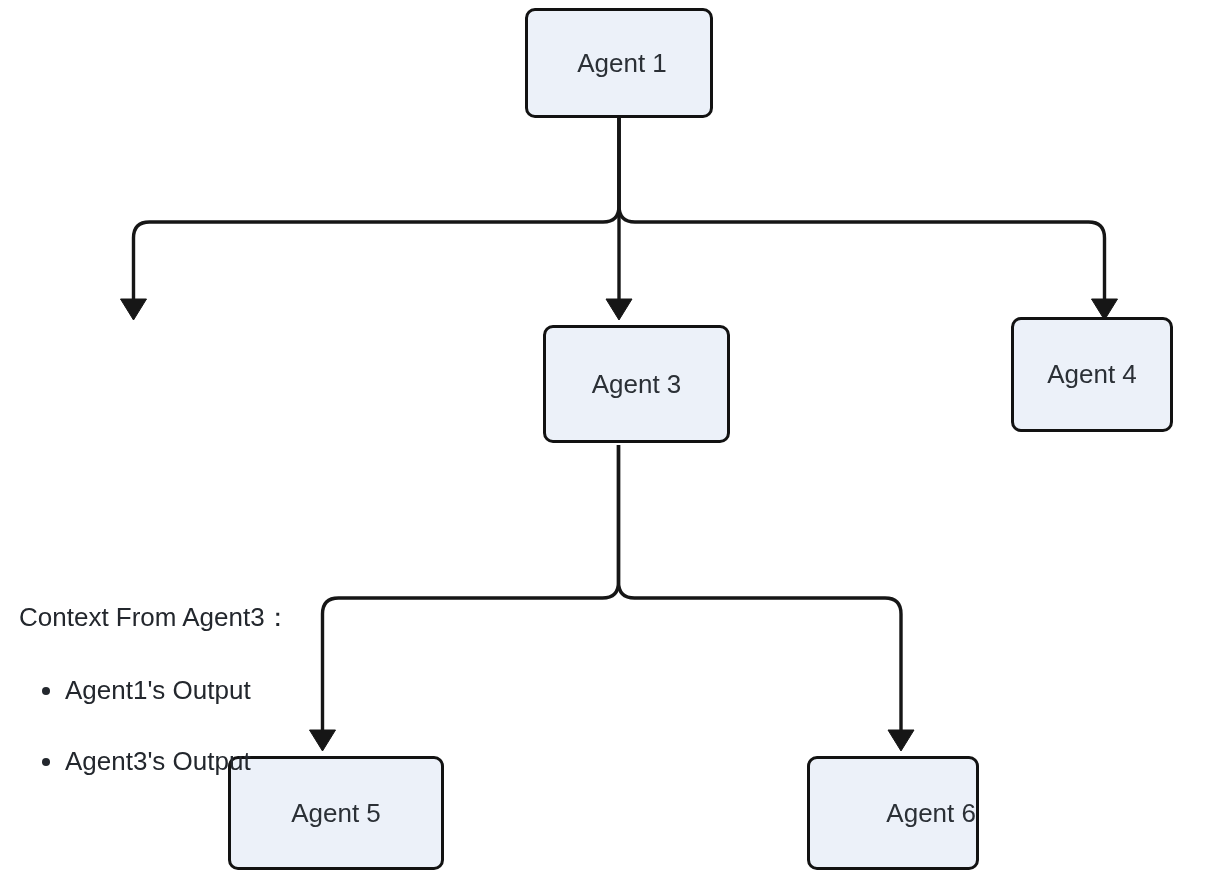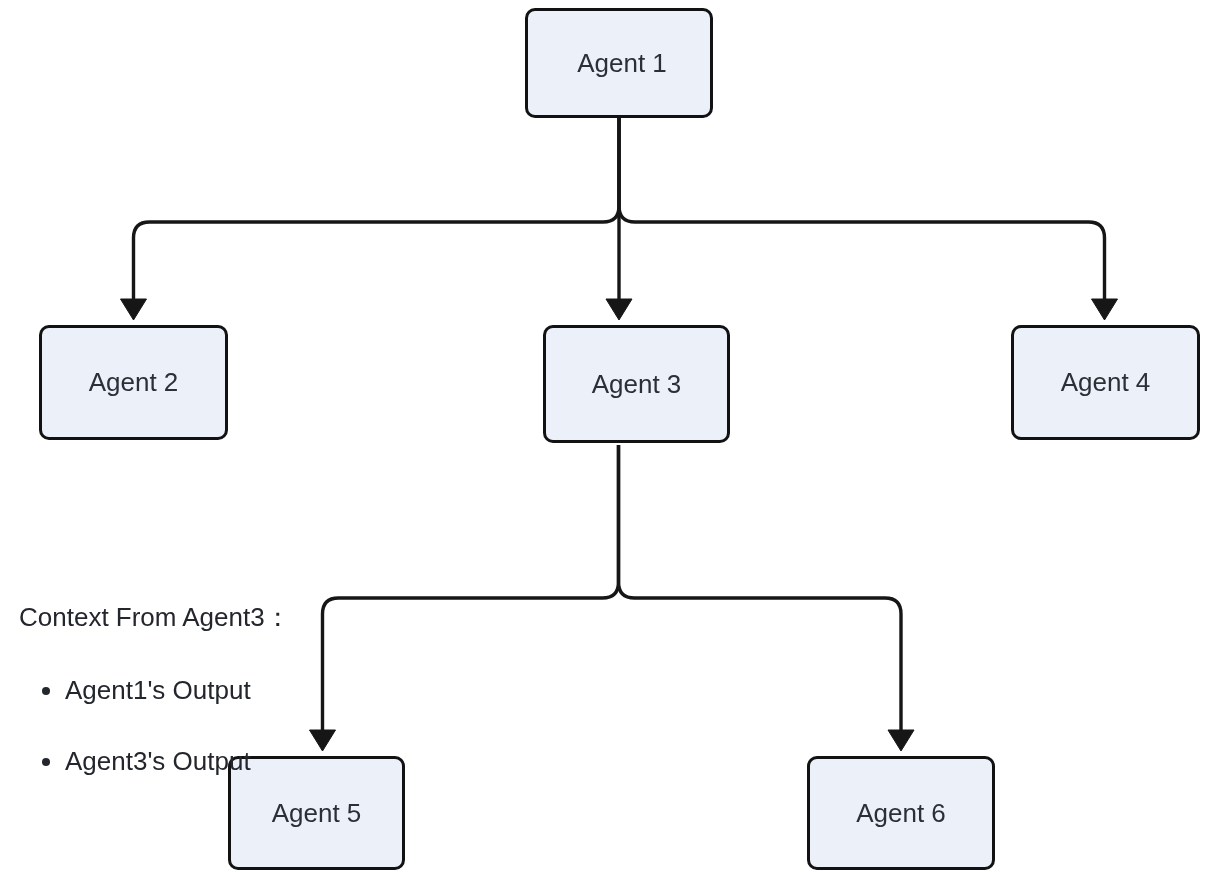--- a/index.html
+++ b/index.html
@@ -42,23 +42,23 @@
     box-sizing: border-box;
   }
   .node .label {
     font-size: 26px;
     color: #2b3036;
     white-space: nowrap;
   }
   .node-agent1 { left: 525px; top: 8px;   width: 188px; height: 110px; padding-left: 6px; }
   .node-agent2 { left: 39px;  top: 325px; width: 189px; height: 115px; }
   .node-agent3 { left: 543px; top: 325px; width: 187px; height: 118px; }
-  .node-agent4 { left: 1011px;top: 325px; width: 189px; height: 115px; }
-  .node-agent5 { left: 228px; top: 756px; width: 177px; height: 114px; }
-  .node-agent6 { left: 807px; top: 756px; width: 188px; height: 114px; }
+  .node-agent4 { left: 1011px;top: 317px; width: 162px; height: 115px; }
+  .node-agent5 { left: 228px; top: 756px; width: 216px; height: 114px; }
+  .node-agent6 { left: 807px; top: 756px; width: 172px; height: 114px; justify-content: flex-end; }
 
   .annotation {
     position: absolute;
     left: 0px;
     top: 600px;
     width: 300px;
     color: #23272d;
     font-size: 26px;
     padding-left: 19px;
   }
@@ -95,23 +95,20 @@
     <path d="M618.5,445 V582 Q618.5,598 602.5,598 H338.5 Q322.5,598 322.5,614 V731"></path>
     <polygon points="322.5,751 309.5,730 335.5,730"></polygon>
 
     <path d="M618.5,445 V582 Q618.5,598 634.5,598 H885 Q901,598 901,614 V731"></path>
     <polygon points="901,751 888,730 914,730"></polygon>
   </svg>
 
   <div class="node node-agent1">
     <span class="label">Agent 1</span>
   </div>
-  <div class="node node-agent2">
-    <span class="label">Agent 2</span>
-  </div>
   <div class="node node-agent3">
     <span class="label">Agent 3</span>
   </div>
   <div class="node node-agent4">
     <span class="label">Agent 4</span>
   </div>
   <div class="node node-agent5">
     <span class="label">Agent 5</span>
   </div>
   <div class="node node-agent6">

